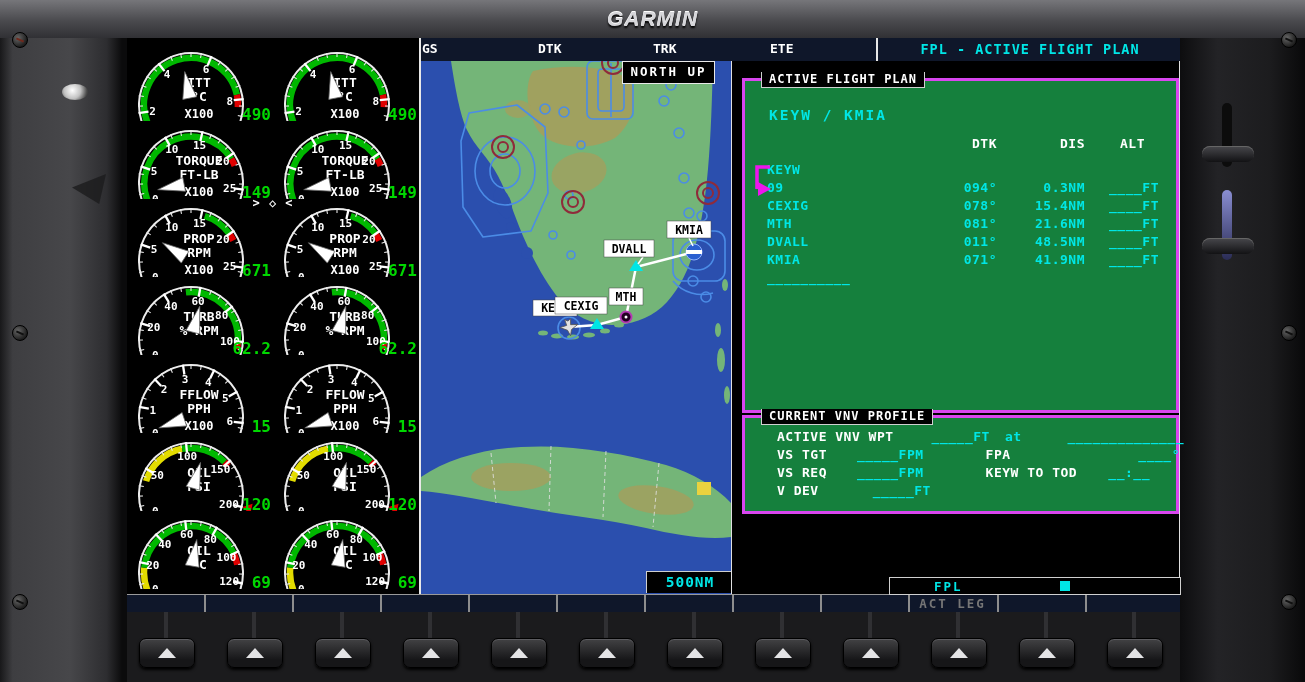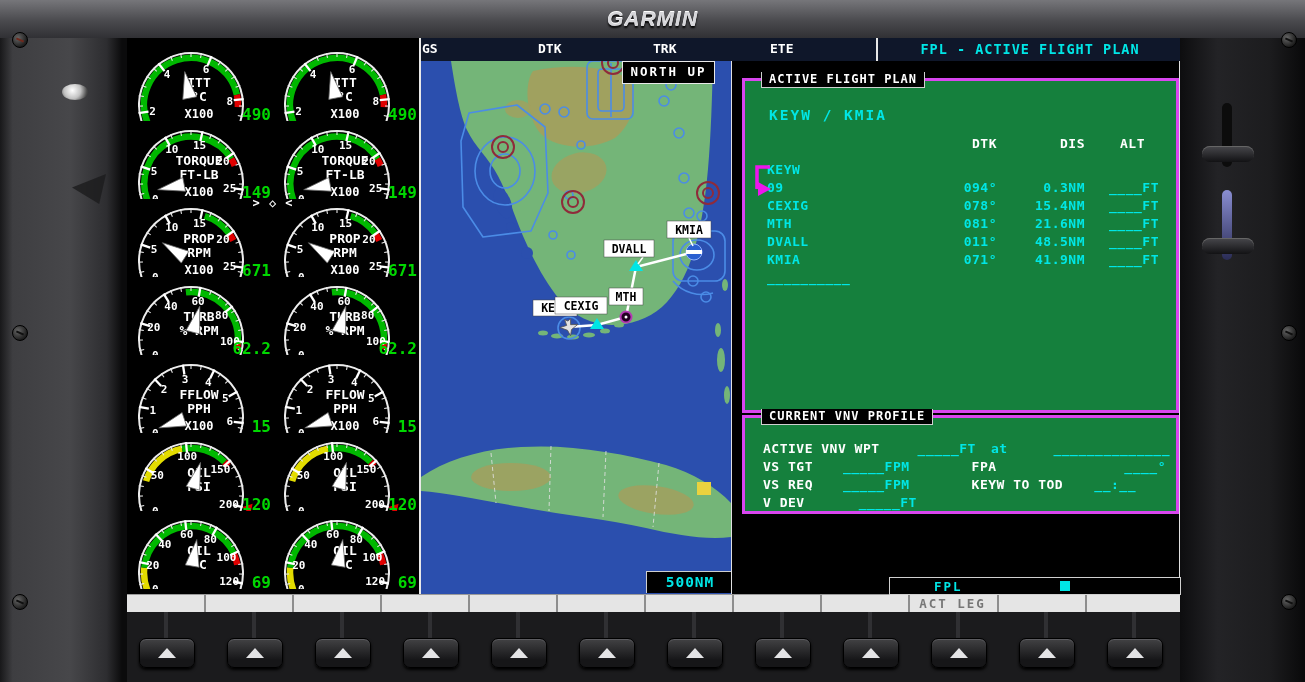--- a/index.html
+++ b/index.html
@@ -70,30 +70,30 @@
   .fpl-head{position:absolute;left:0;top:54px;width:414px;color:#fff;}
   #fpl-rows{position:absolute;left:0;top:80px;width:414px;}
   .fc-wpt{width:130px;text-align:left;}
   .fc-dtk{width:100px;text-align:right;}
   .fc-dis{width:88px;text-align:right;}
   .fc-alt{width:74px;text-align:right;}
   .fpl-head .fc-alt{padding-right:14px;box-sizing:border-box;}
   .fpl-row span{color:#00e6e6;}
   .leg-bracket{position:absolute;left:2px;top:80px;}
   .vnv-box{left:10px;top:354px;width:431px;height:93px;}
-  .vnv-row{position:absolute;left:2px;width:431px;height:16px;line-height:16px;display:flex;
-    font-size:13px;font-weight:bold;letter-spacing:.5px;margin-top:12px;}
+  .vnv-row{position:absolute;left:16px;width:431px;height:16px;line-height:16px;display:flex;
+    font-size:13px;font-weight:bold;letter-spacing:.5px;}
   .vnv-row .w{color:#fff;}
   .vnv-row .c{color:#00e6e6;}
   .fpl-tab{position:absolute;left:157px;top:516px;width:292px;height:18px;background:#000;
     border:1px solid #d0d0d0;box-sizing:border-box;z-index:5;}
   .fpl-tab .tl{position:absolute;left:44px;top:1px;color:#00e6e6;font-size:12.5px;font-weight:bold;letter-spacing:2px;}
   .fpl-tab .sq{position:absolute;left:170px;top:3px;width:10px;height:10px;background:#00e6e6;}
   
-  .softkey-row{position:absolute;left:0;top:556px;width:1053px;height:18px;background:#e5e5e5;border-top:1px solid #9a9a9a;box-sizing:border-box;}
+  .softkey-row{position:absolute;left:0;top:556px;width:1053px;height:18px;background:#0f172a;border-top:1px solid #9a9a9a;box-sizing:border-box;}
   .sk-sep{position:absolute;top:0;width:2px;height:17px;background:#8d8d8d;}
   .sk-label{position:absolute;left:781px;top:1px;width:89px;text-align:center;color:#767676;
     font-size:12.5px;font-weight:bold;letter-spacing:2px;}
   svg text{font-family:"DejaVu Sans Mono",monospace;}
 </style>
 </head>
 <body>
 
 <div class="unit">
 

